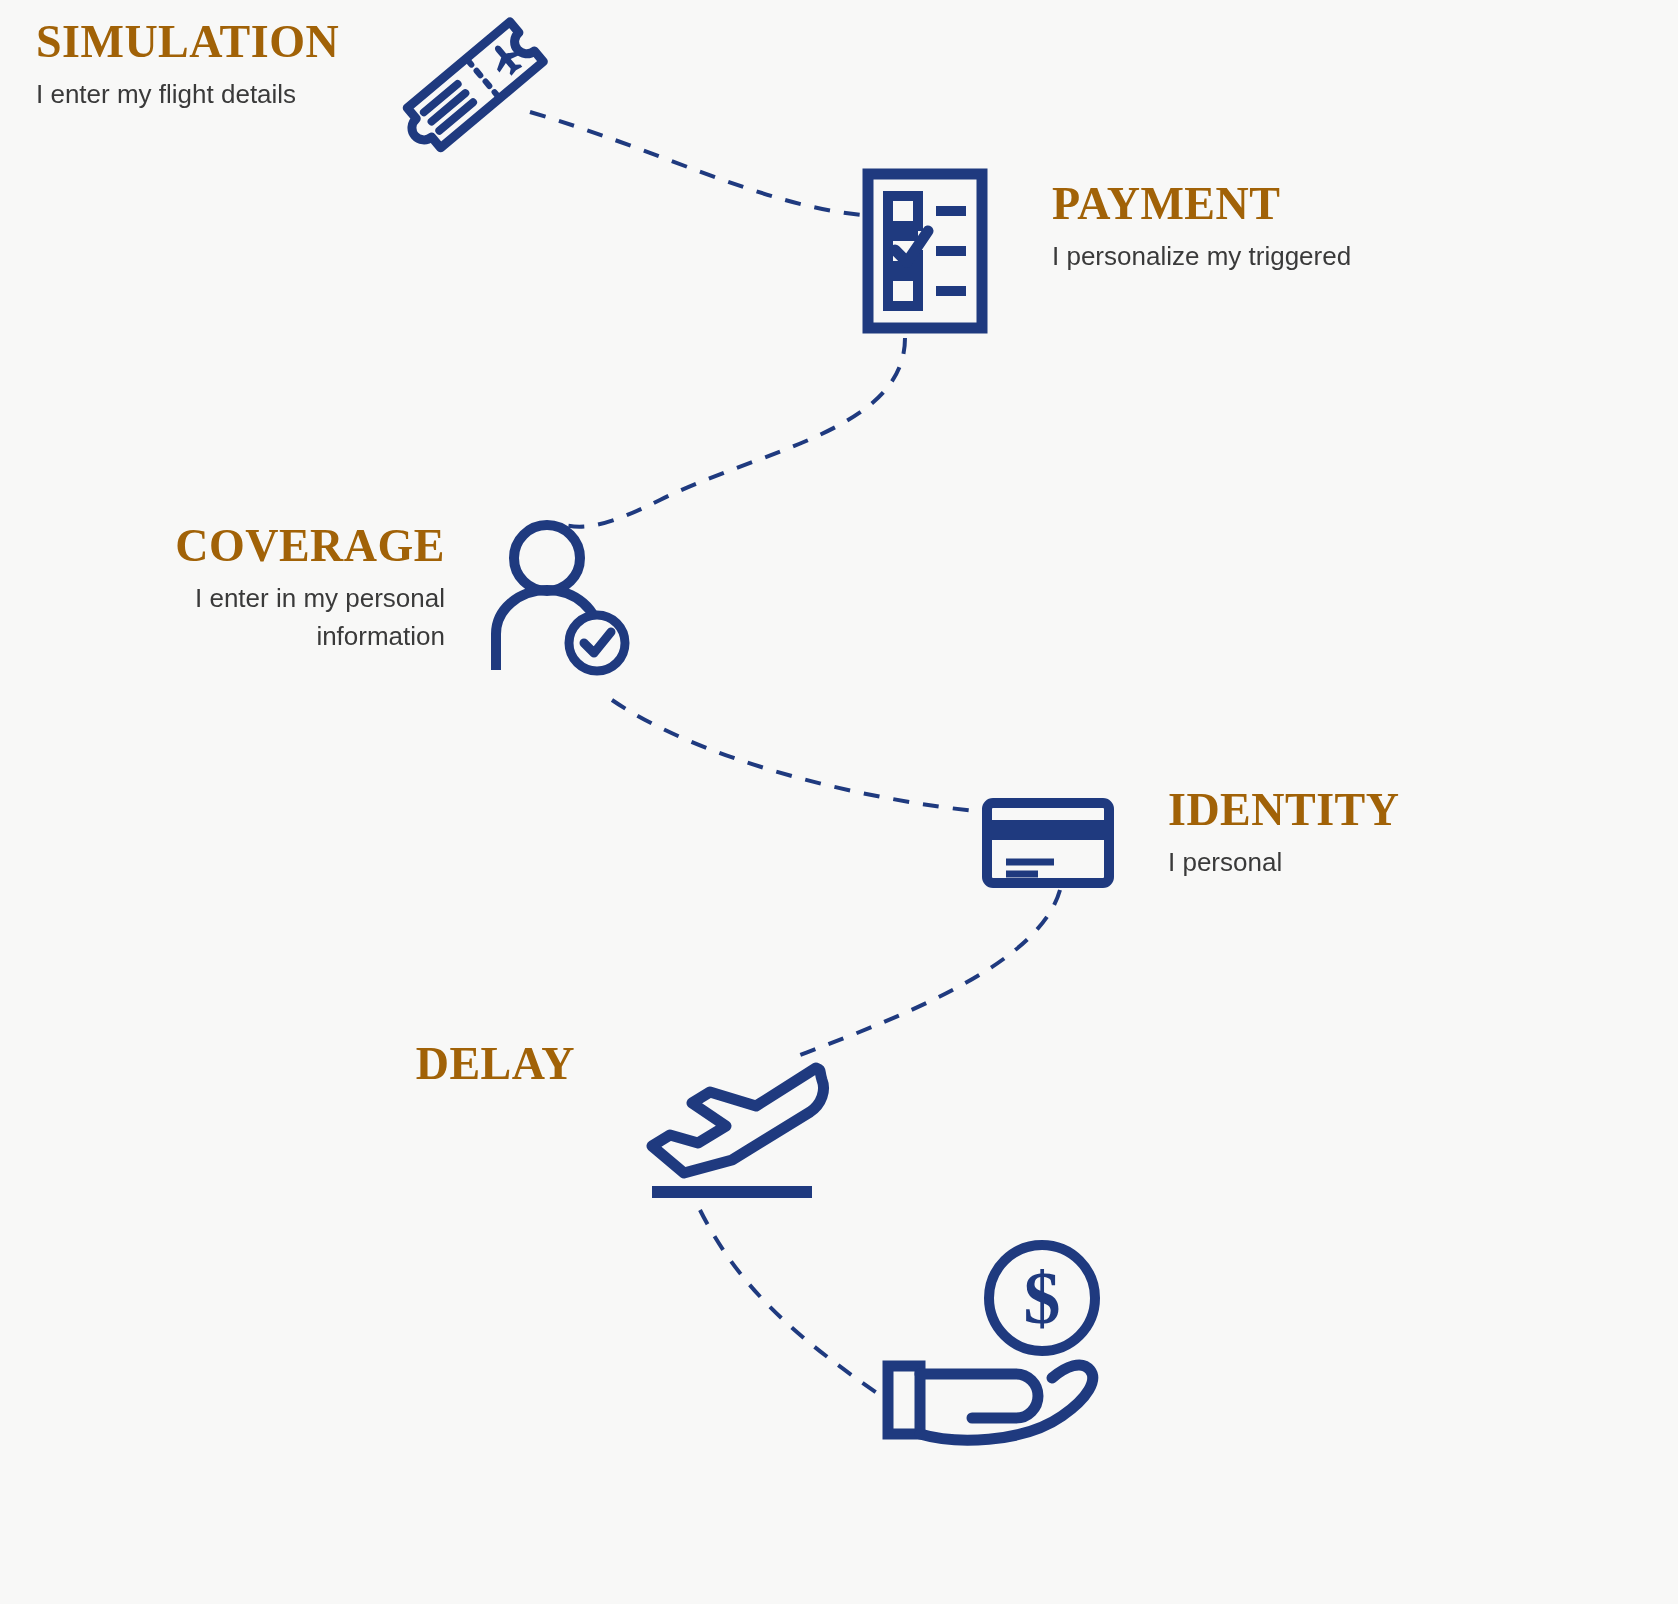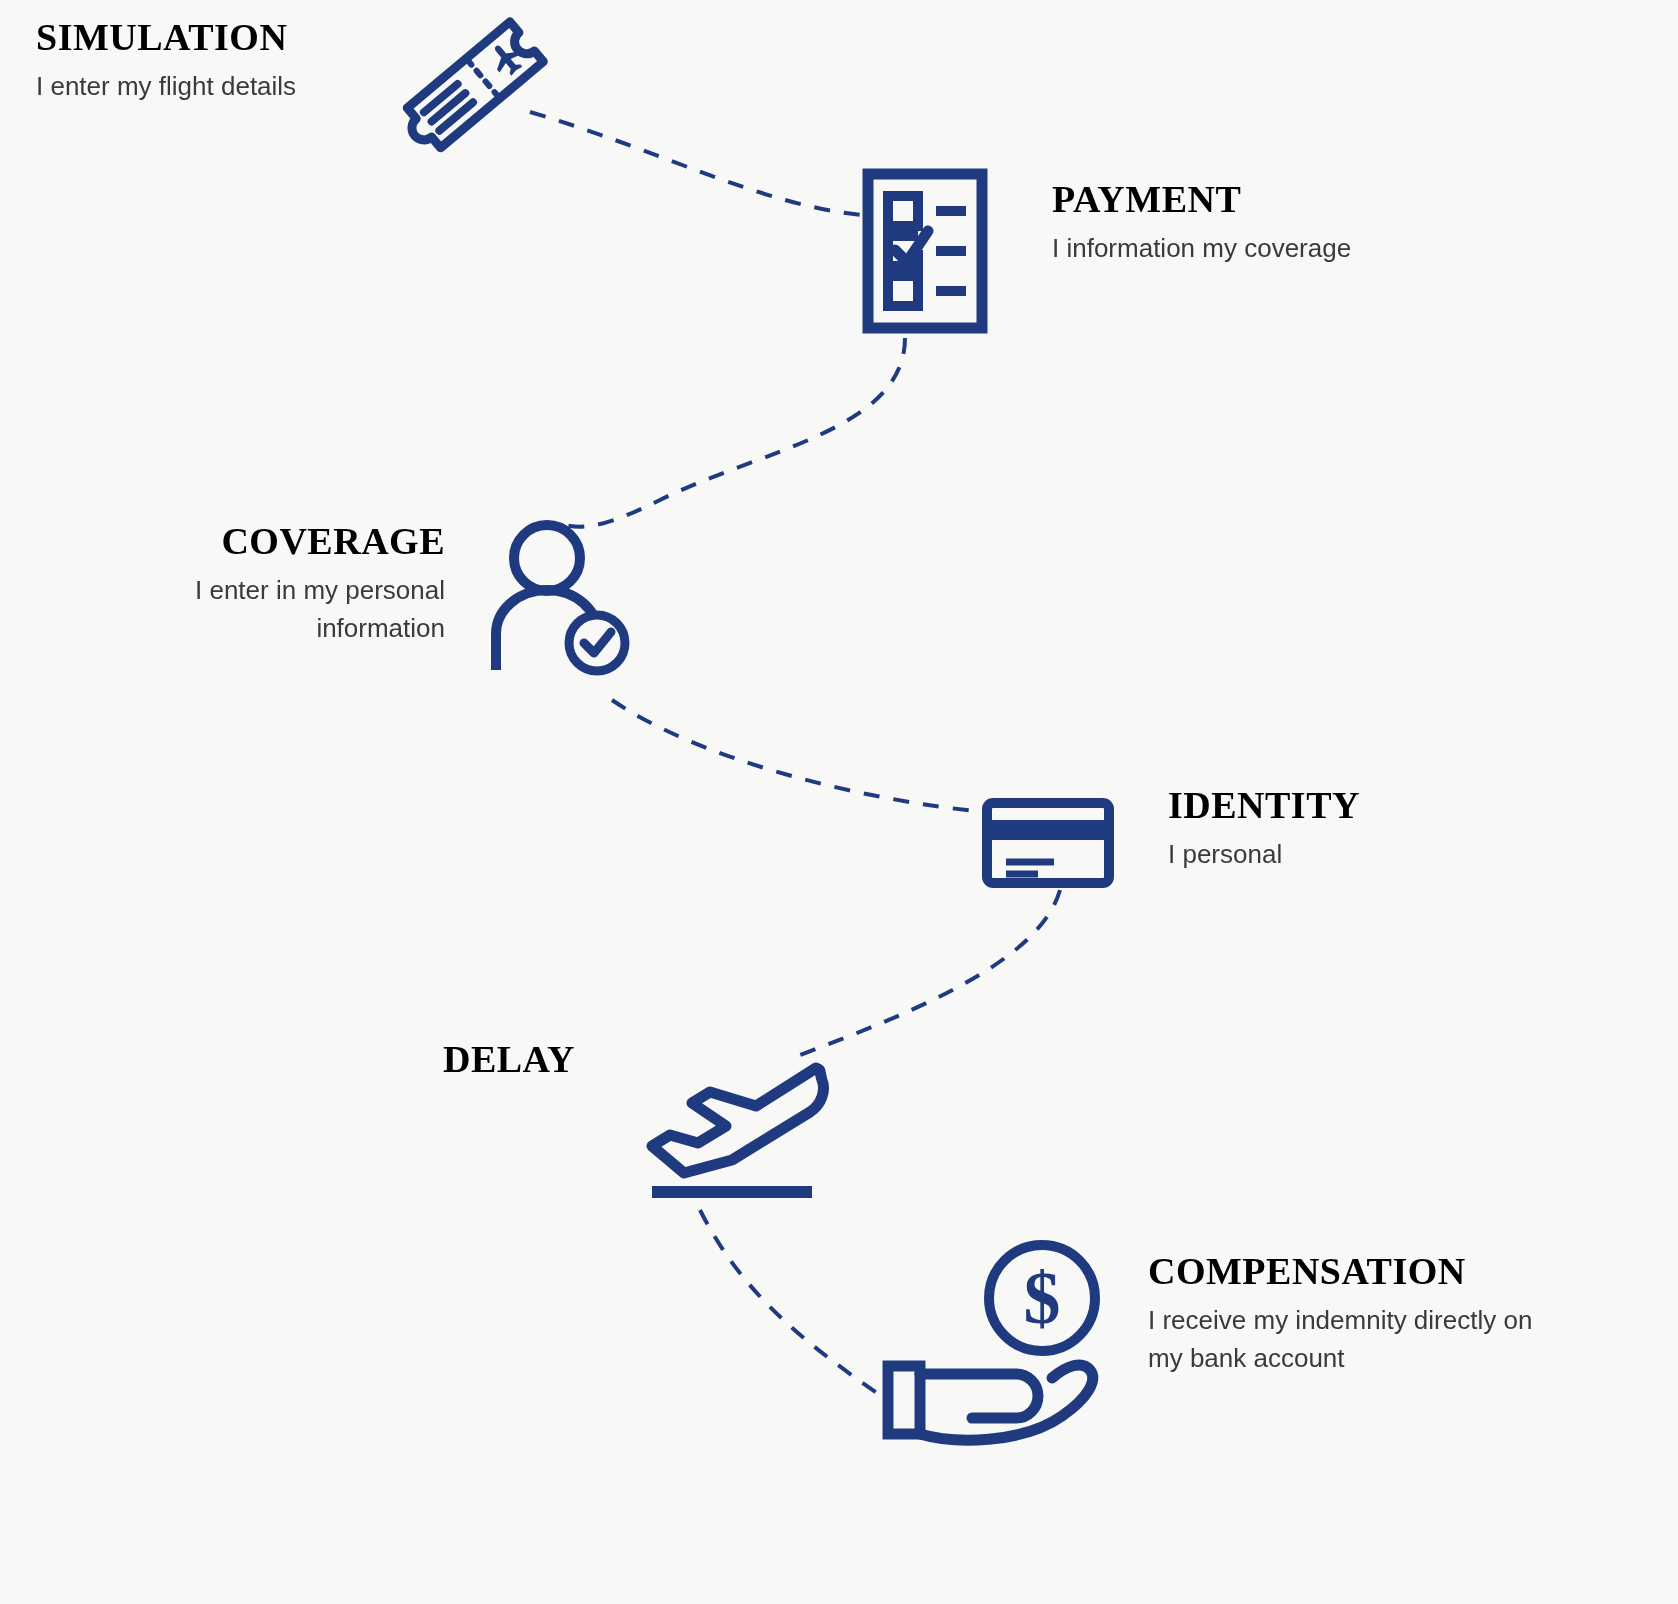--- a/index.html
+++ b/index.html
@@ -11,22 +11,22 @@
     position: relative;
     width: 1678px;
     height: 1604px;
     background: #f8f8f7;
     overflow: hidden;
     font-family: "Liberation Sans", sans-serif;
   }
   .step-title {
     font-family: "Liberation Serif", serif;
     font-weight: 700;
-    color: #000000;
-    font-size: 38px;
+    color: #a16207;
+    font-size: 46px;
     letter-spacing: 0.5px;
     line-height: 1.05;
     margin: 0 0 10px 0;
     white-space: nowrap;
   }
   .step-desc {
     font-family: "Liberation Sans", sans-serif;
     color: #3a3a3a;
     font-size: 26px;
     line-height: 1.45;
@@ -100,21 +100,21 @@
       <path d="M33 82 L45 94 L66 63" fill="none" stroke="#1f3a7f" stroke-width="11" stroke-linecap="round" stroke-linejoin="round"></path>
       <line x1="74" y1="83" x2="104" y2="83" stroke="#1f3a7f" stroke-width="10"></line>
 
       <rect x="26" y="108" width="30" height="30" fill="none" stroke="#1f3a7f" stroke-width="10"></rect>
       <line x1="74" y1="123" x2="104" y2="123" stroke="#1f3a7f" stroke-width="10"></line>
     </svg>
   </div>
 
   <div class="block align-left" style="left:1052px; top:180px; width:420px;">
     <div class="step-title">PAYMENT</div>
-    <div class="step-desc">I information my coverage</div>
+    <div class="step-desc">I personalize my triggered</div>
   </div>
 
   <div class="block align-right" style="left:100px; top:522px; width:345px;">
     <div class="step-title">COVERAGE</div>
     <div class="step-desc">I enter in my personal information</div>
   </div>
 
   <div class="icon" style="left:487px; top:518px;">
     <svg width="145" height="160" viewBox="0 0 145 160">
 
@@ -162,18 +162,14 @@
       <text x="166" y="60" text-anchor="middle" dominant-baseline="central" font-family="Liberation Serif, serif" font-size="74" font-weight="700" fill="#1f3a7f">$</text>
 
       <path d="M12 128 H44 V196 H12 Z" fill="none" stroke="#1f3a7f" stroke-width="11" stroke-linejoin="miter"></path>
 
       <path d="M44 136 H140 a22 22 0 0 1 0 44 H96" fill="none" stroke="#1f3a7f" stroke-width="11" stroke-linecap="round" stroke-linejoin="round"></path>
       <path d="M44 196 C 78 206, 146 206, 186 178 C 212 160, 222 142, 214 132
                C 206 122, 190 128, 176 140" fill="none" stroke="#1f3a7f" stroke-width="11" stroke-linecap="round" stroke-linejoin="round"></path>
     </svg>
   </div>
 
-  <div class="block align-left" style="left:1148px; top:1252px; width:400px;">
-    <div class="step-title">COMPENSATION</div>
-    <div class="step-desc">I receive my indemnity directly on my bank account</div>
-  </div>
 
 </div>
 
 </body></html>

